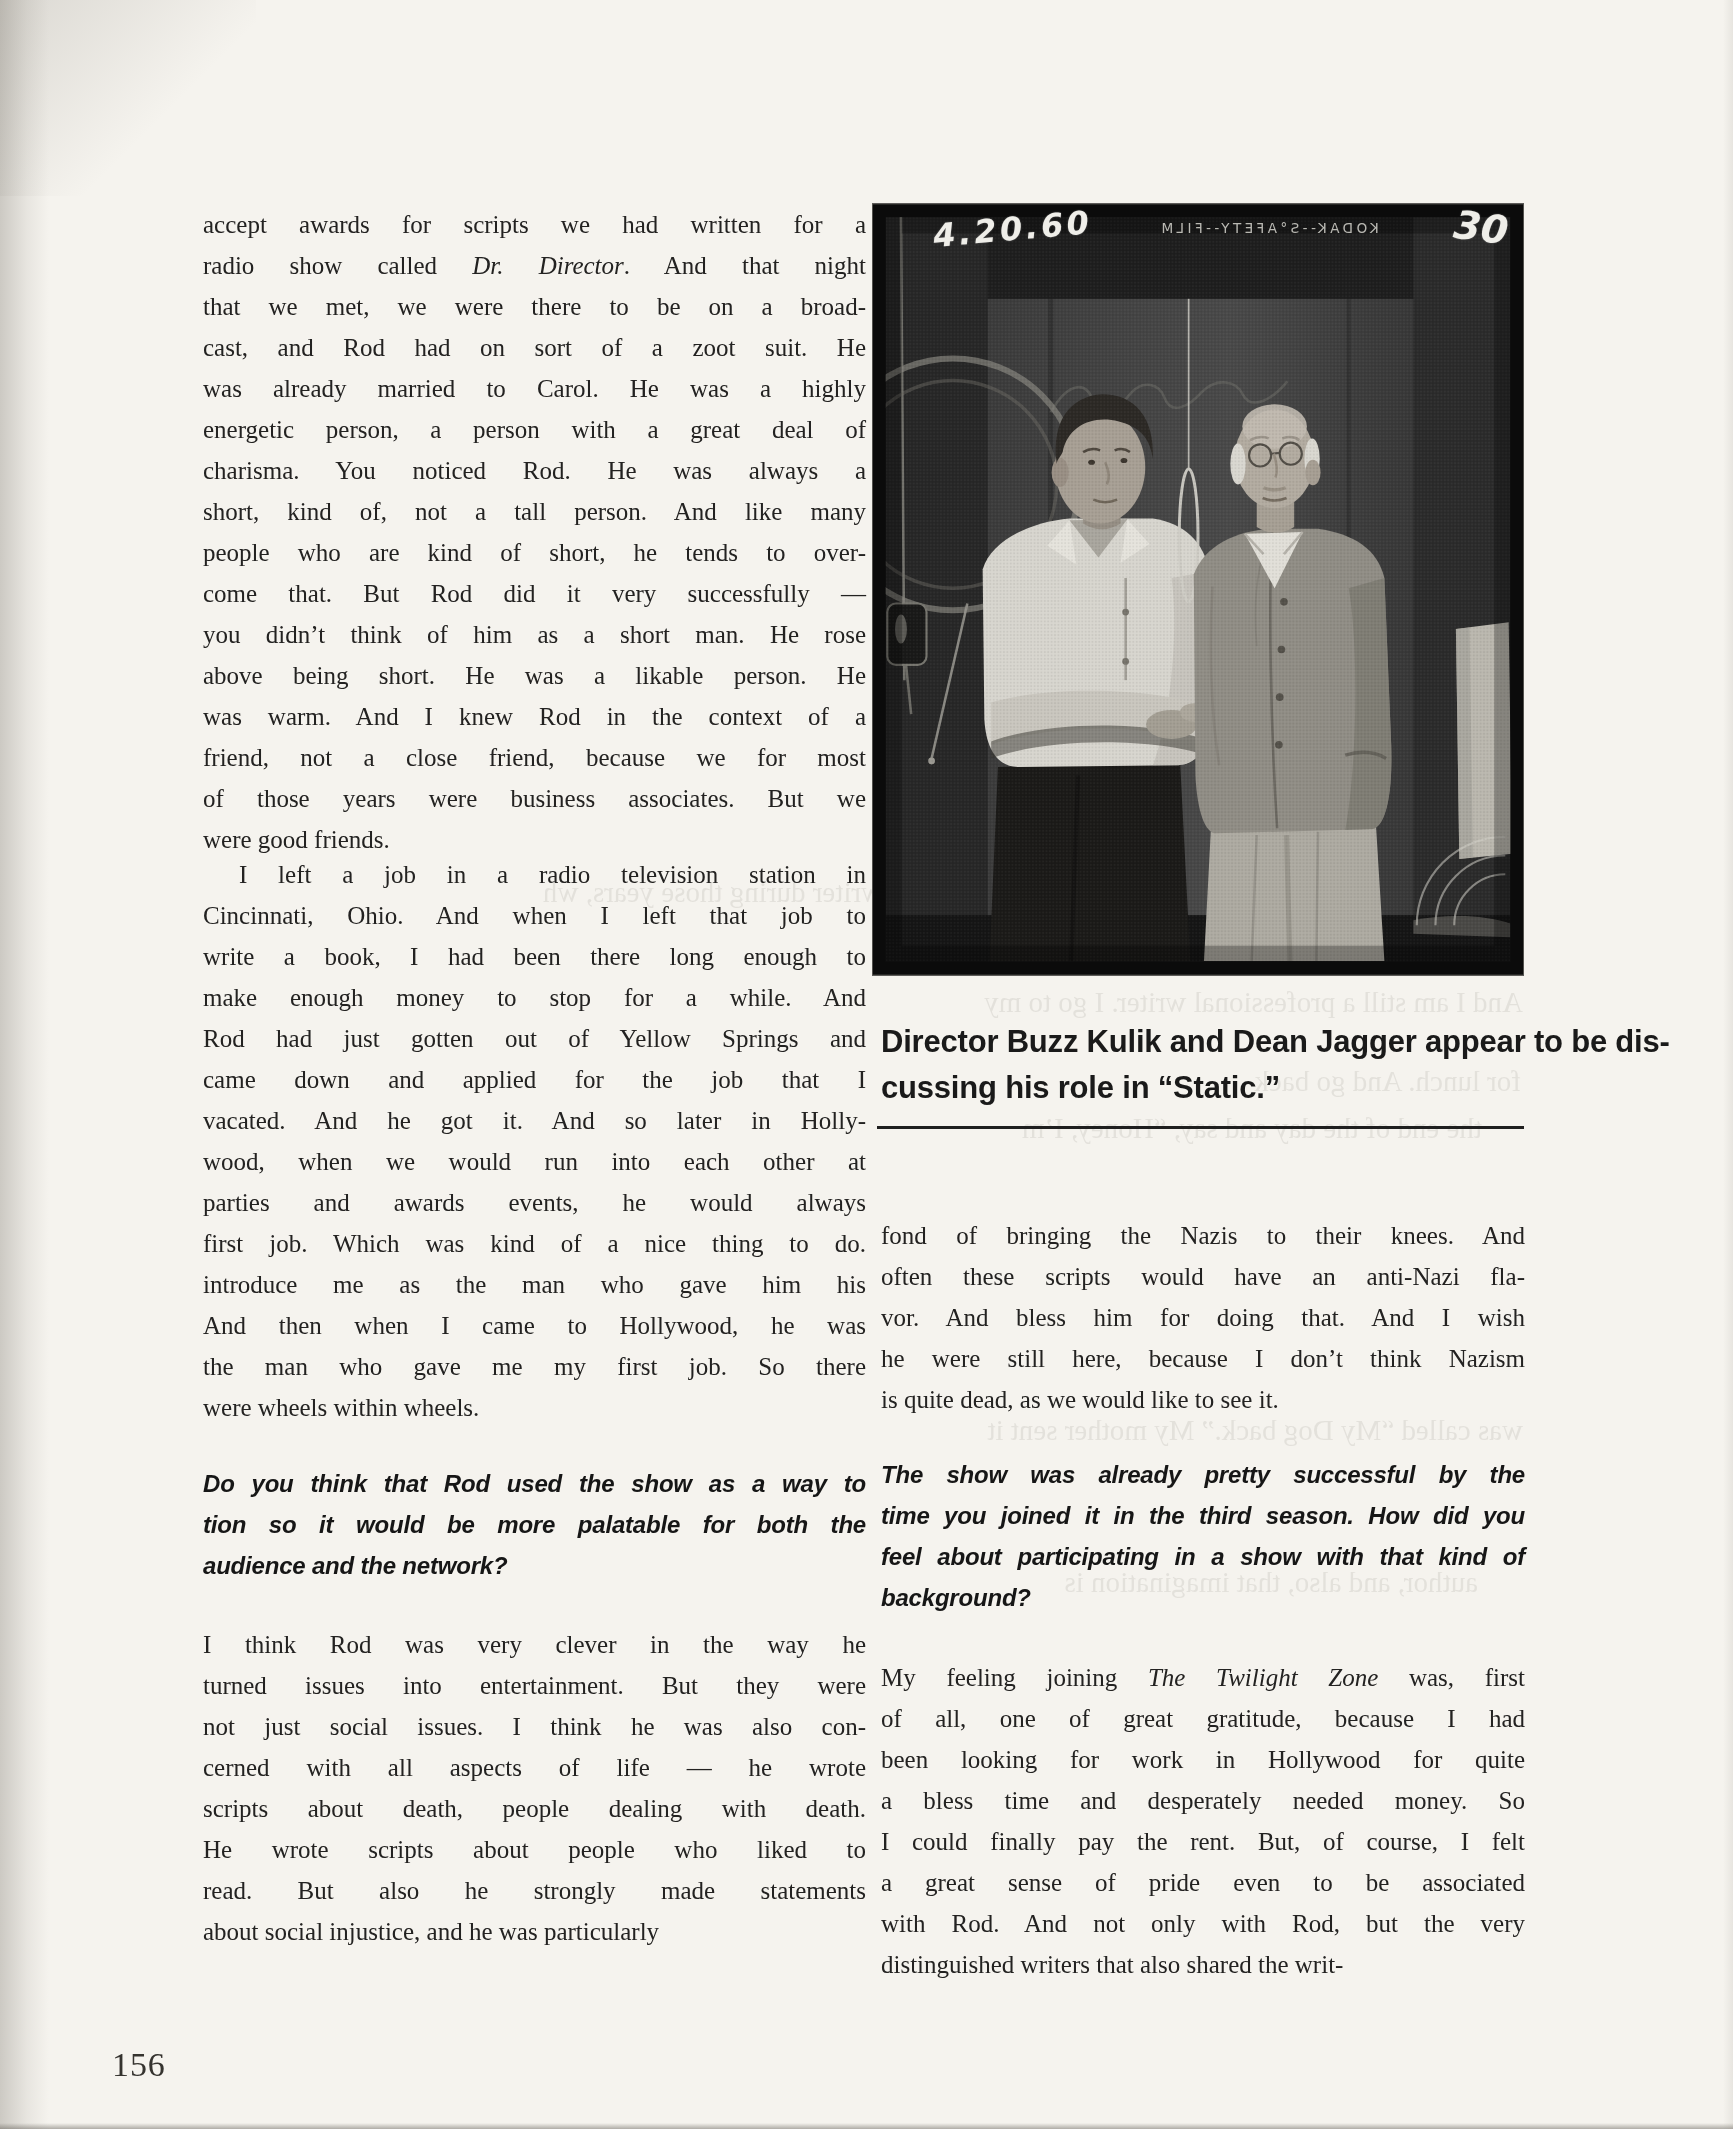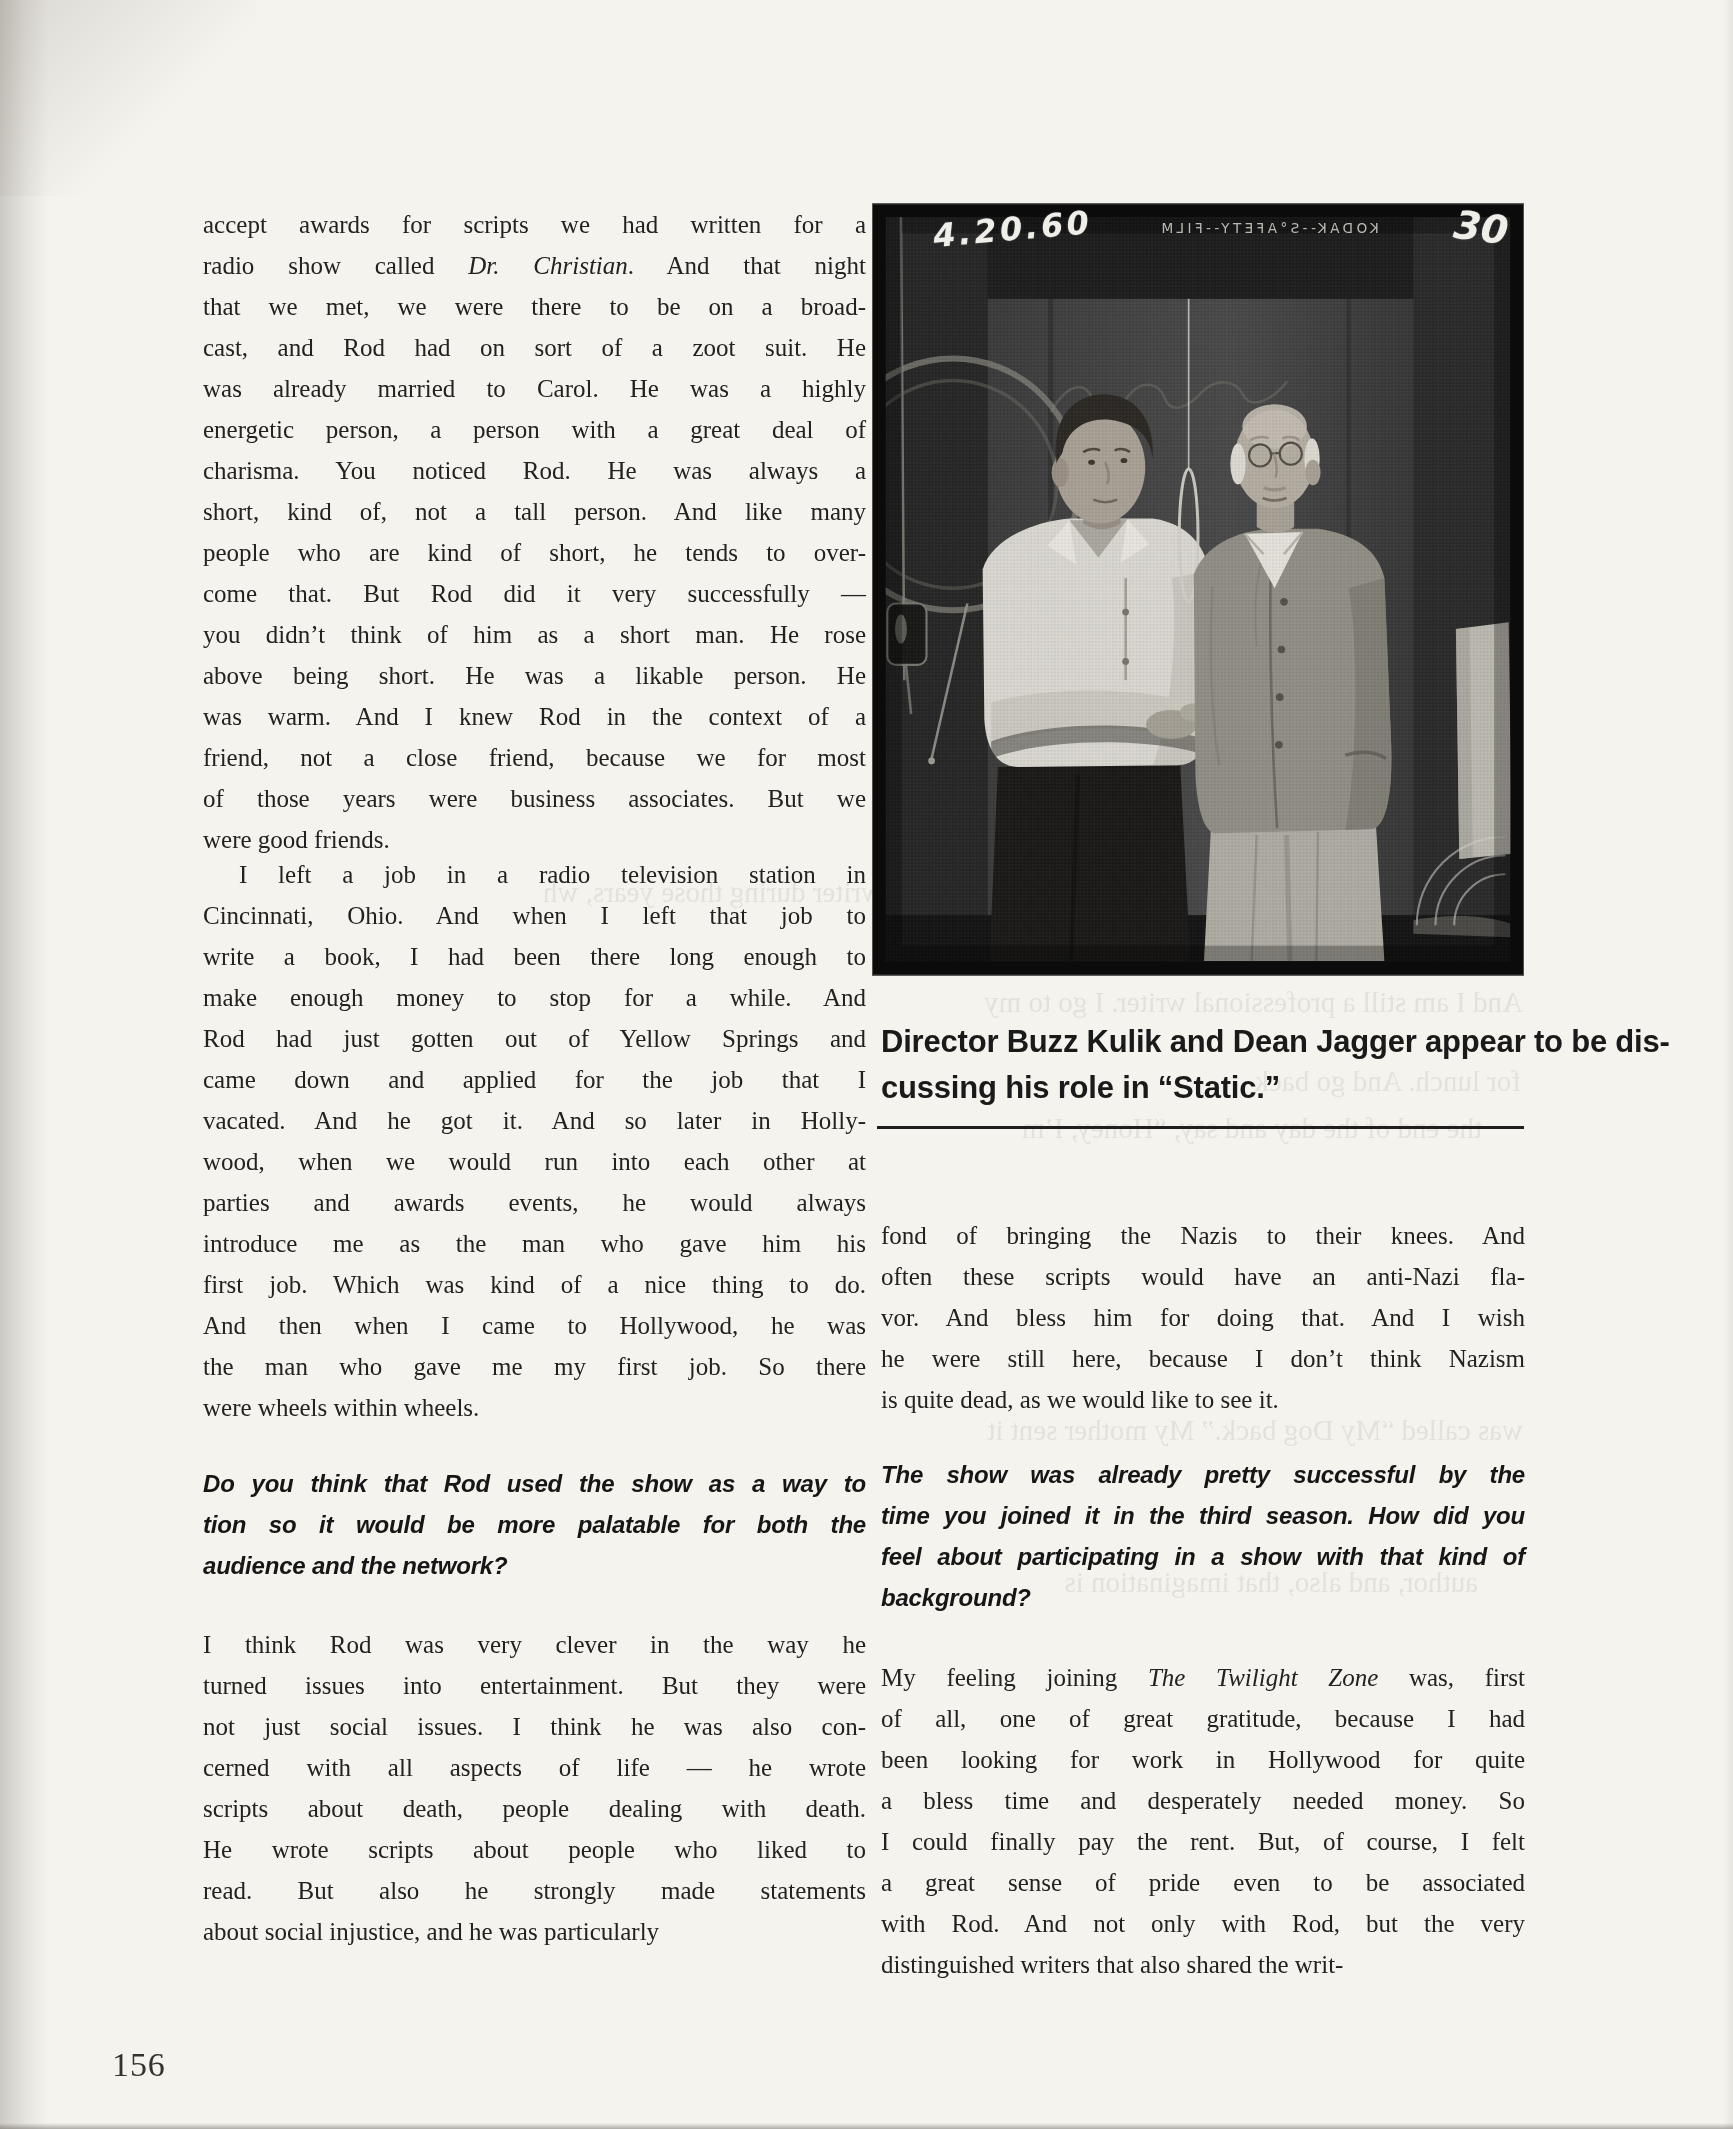--- a/index.html
+++ b/index.html
@@ -58,21 +58,21 @@
     <div class="bleed" style="left: 882px; top: 986px; width: 641px;">And I am still a professional writer. I go to my</div>
     <div class="bleed" style="left: 1218px; top: 1065px; width: 303px;">for lunch. And go back</div>
     <div class="bleed" style="left: 937px; top: 1112px; width: 545px;">the end of the day and say, “Honey, I’m</div>
     <div class="bleed" style="left: 528px; top: 876px; width: 354px;">writer during those years, wh</div>
     <div class="bleed" style="left: 882px; top: 1414px; width: 641px;">was called “My Dog back.” My mother sent it</div>
     <div class="bleed" style="left: 882px; top: 1566px; width: 596px;">author, and also, that imagination is</div>
   </div>
 
 <div class="tblock serif" style="left:203px;top:204px;width:663px;">
     <div class="line">accept awards for scripts we had written for a</div>
-    <div class="line">radio show called <i>Dr. Christian</i>. And that night</div>
+    <div class="line">radio show called <i>Dr. Director</i>. And that night</div>
     <div class="line">that we met, we were there to be on a broad-</div>
     <div class="line">cast, and Rod had on sort of a zoot suit. He</div>
     <div class="line">was already married to Carol. He was a highly</div>
     <div class="line">energetic person, a person with a great deal of</div>
     <div class="line">charisma. You noticed Rod. He was always a</div>
     <div class="line">short, kind of, not a tall person. And like many</div>
     <div class="line">people who are kind of short, he tends to over-</div>
     <div class="line">come that. But Rod did it very successfully —</div>
     <div class="line">you didn’t think of him as a short man. He rose</div>
     <div class="line">above being short. He was a likable person. He</div>
@@ -85,22 +85,22 @@
 <div class="tblock serif" style="left:203px;top:854px;width:663px;">
     <div class="line" style="text-indent: 36px;">I left a job in a radio television station in</div>
     <div class="line">Cincinnati, Ohio. And when I left that job to</div>
     <div class="line">write a book, I had been there long enough to</div>
     <div class="line">make enough money to stop for a while. And</div>
     <div class="line">Rod had just gotten out of Yellow Springs and</div>
     <div class="line">came down and applied for the job that I</div>
     <div class="line">vacated. And he got it. And so later in Holly-</div>
     <div class="line">wood, when we would run into each other at</div>
     <div class="line">parties and awards events, he would always</div>
+    <div class="line">first job. Which was kind of a nice thing to do.</div>
     <div class="line">introduce me as the man who gave him his</div>
-    <div class="line">first job. Which was kind of a nice thing to do.</div>
     <div class="line">And then when I came to Hollywood, he was</div>
     <div class="line">the man who gave me my first job. So there</div>
     <div class="line last">were wheels within wheels.</div>
   </div>
 
 <div class="tblock q" style="left:203px;top:1463px;width:663px;">
     <div class="line">Do you think that Rod used the show as a way to</div>
     <div class="line">tion so it would be more palatable for both the</div>
     <div class="line last">audience and the network?</div>
   </div>

